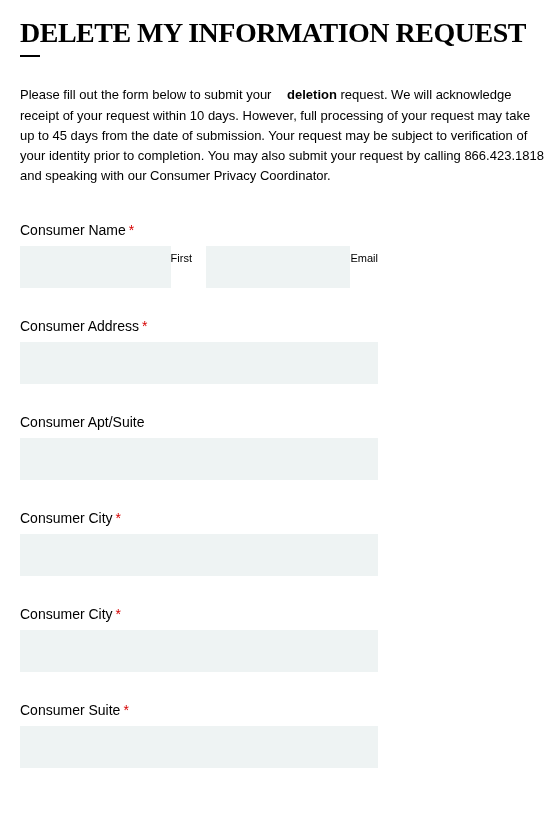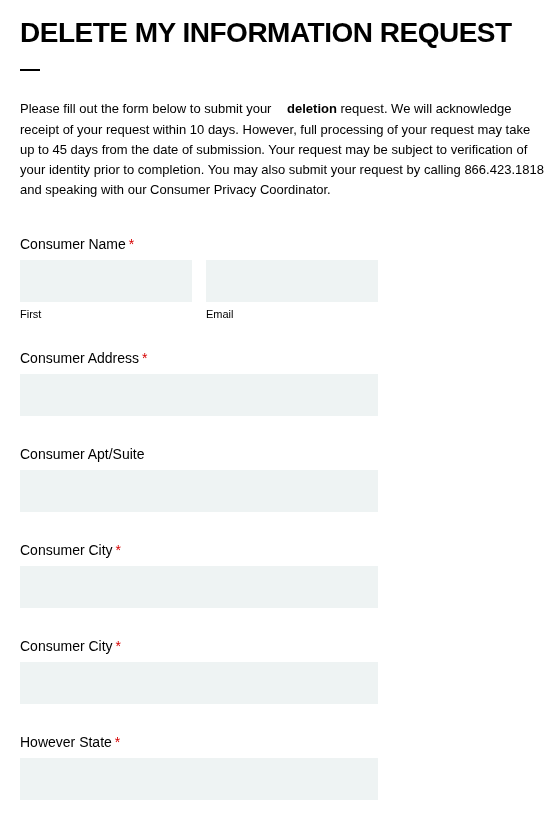--- a/index.html
+++ b/index.html
@@ -4,26 +4,26 @@
   <style>
     * { box-sizing: border-box; margin: 0; padding: 0; }
     body {
       font-family: Arial, Helvetica, sans-serif;
       width: 556px;
       padding: 18px 10px 0 20px;
       color: #000;
       background: #fff;
     }
     .title {
-      font-family: Liberation Sans, sans-serif;
+      font-family: Liberation Serif, serif;
       font-weight: 900;
       font-size: 28px;
       line-height: 1.05;
       letter-spacing: -0.5px;
-      margin-bottom: 22px;
+      margin-bottom: 8px;
     }
     .divider {
       width: 20px;
       height: 2px;
       background: #000;
       margin-bottom: 28px;
     }
     .intro {
       font-size: 13px;
       line-height: 1.55;
@@ -36,21 +36,21 @@
       font-size: 14px;
       margin-bottom: 8px;
     }
     .req { color: #d60000; margin-left: 3px; }
     .name-row {
       display: flex;
       gap: 14px;
     }
     .name-col {
       display: flex;
-      flex-direction: column;
+      flex-direction: row;
       width: 172px;
     }
     .input {
       height: 42px;
       border: none;
       outline: none;
       background: #eef3f3;
       padding: 0 10px;
       font-size: 13px;
       width: 100%;
@@ -112,16 +112,16 @@
 
 <div class="field-group">
   <div class="label">
     <span>Consumer City</span><span class="req">*</span>
   </div>
   <input type="text" class="input full-input" style="">
 </div>
 
 <div class="field-group">
   <div class="label">
-    <span>However State</span><span class="req">*</span>
+    <span>Consumer Suite</span><span class="req">*</span>
   </div>
   <input type="text" class="input full-input" style="">
 </div>
 
 </body></html>

